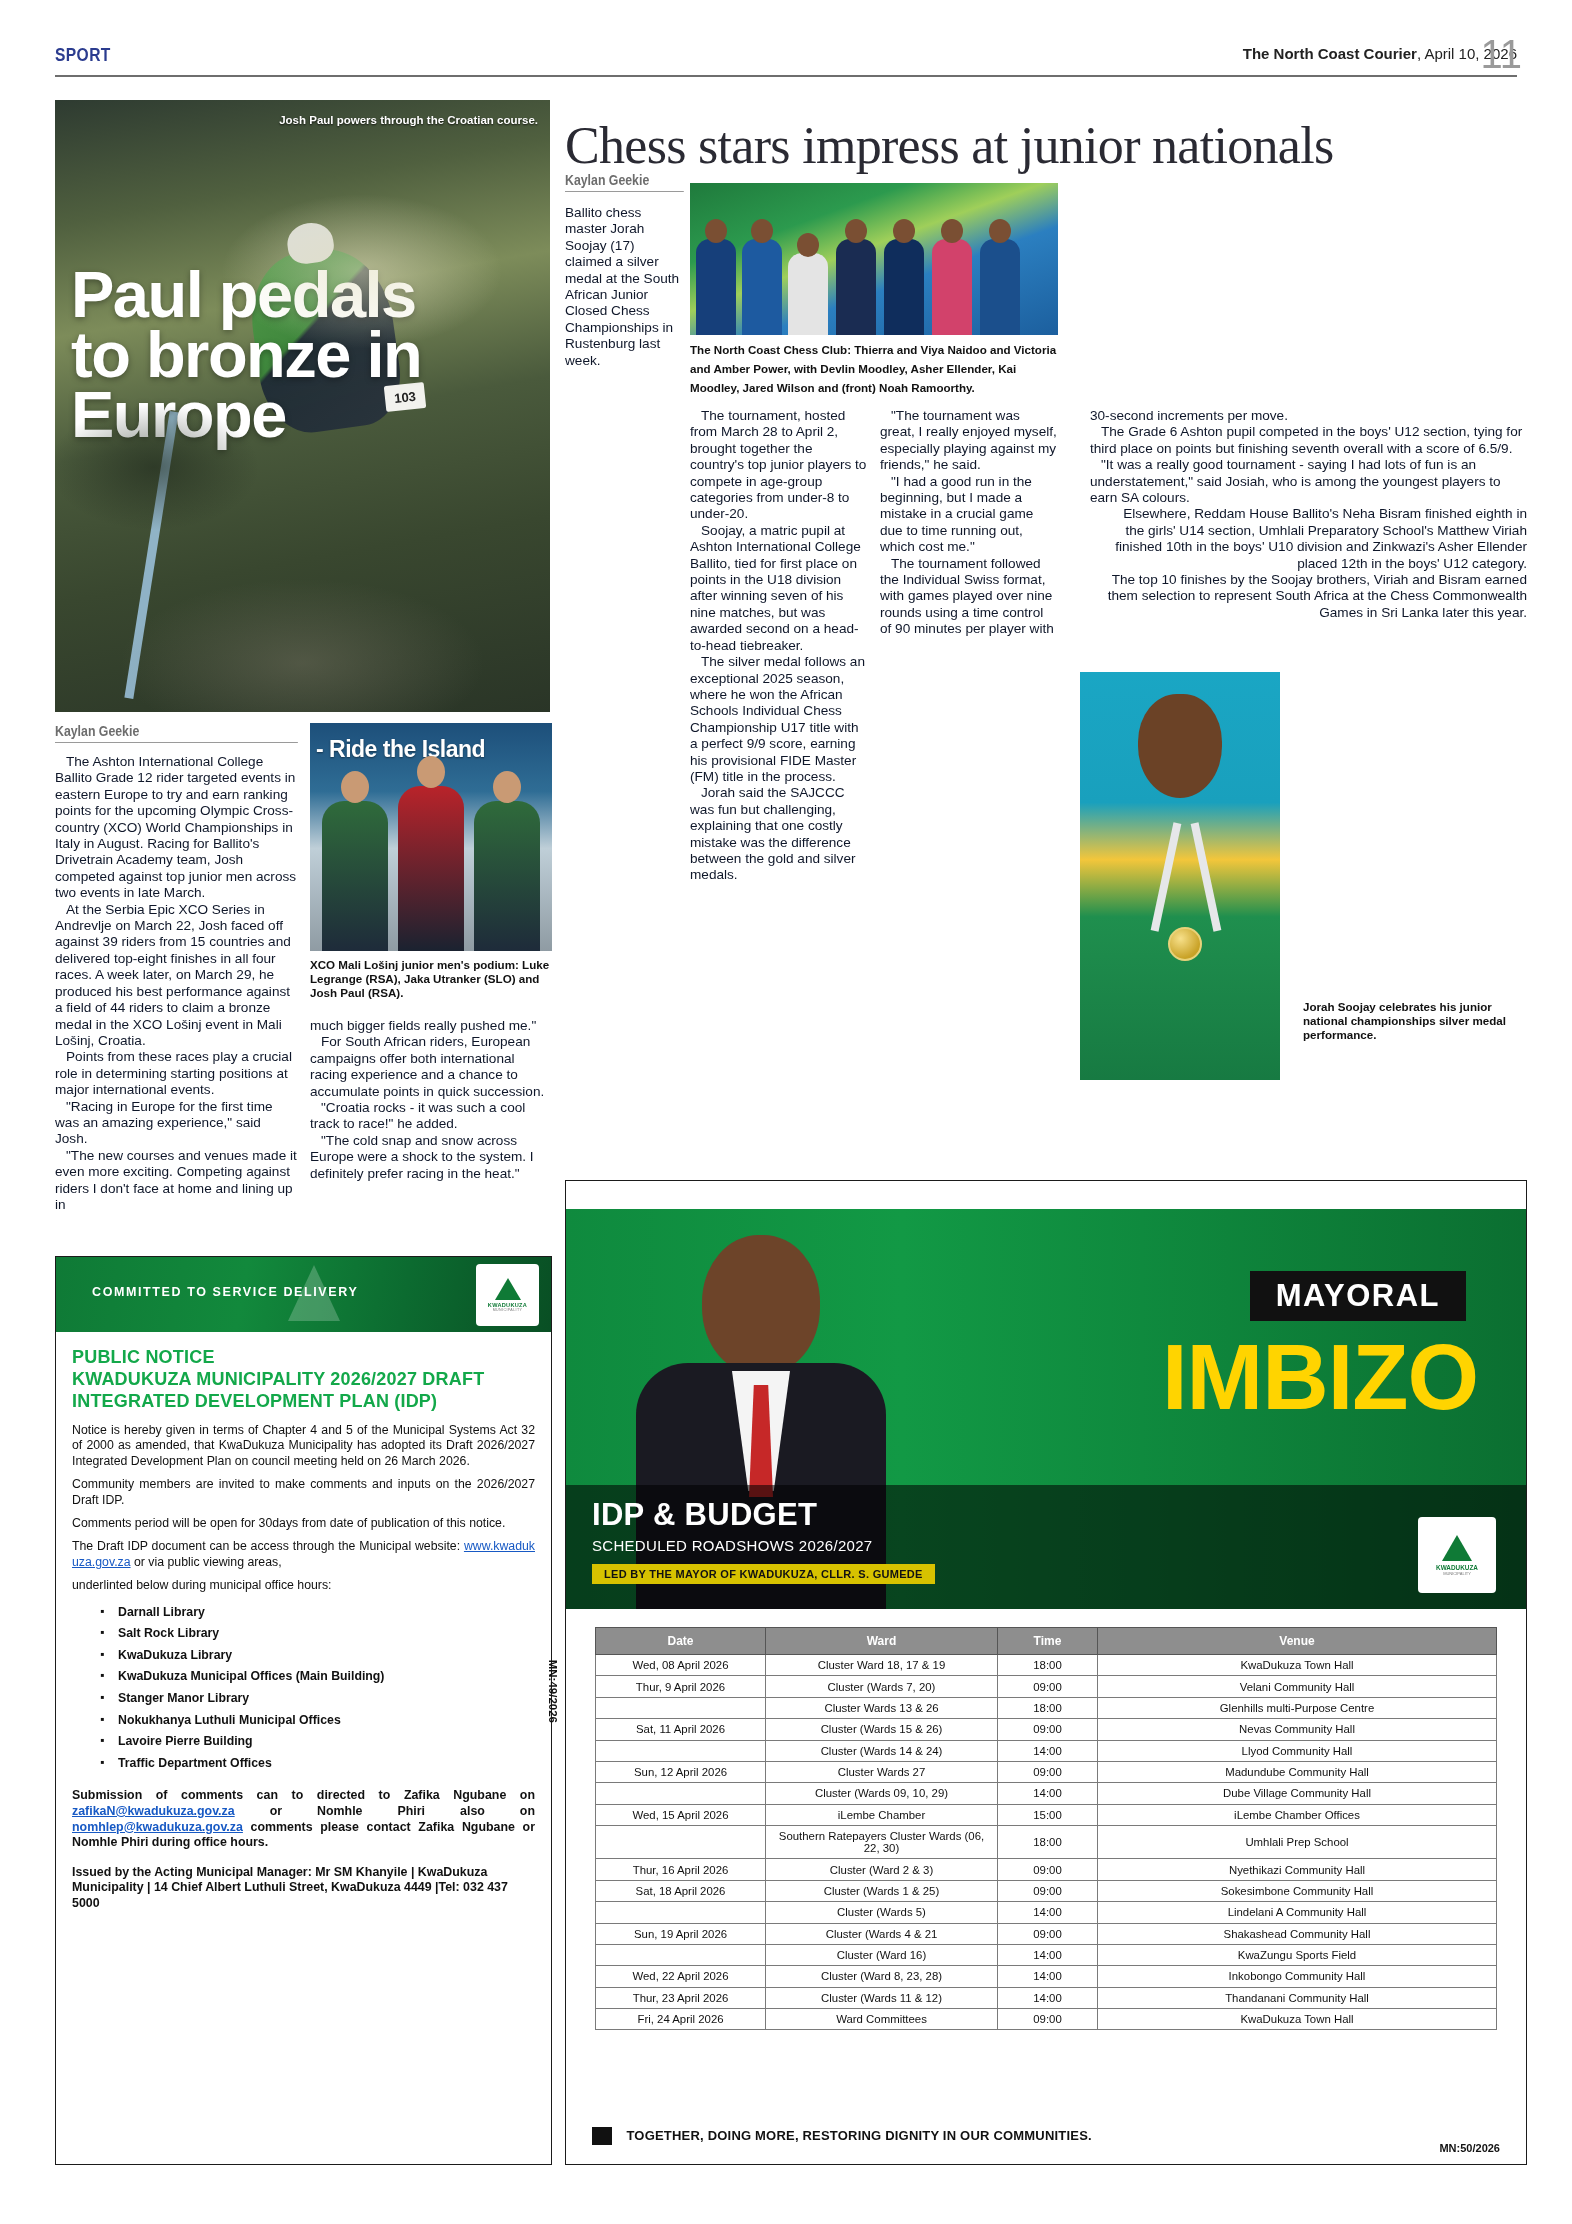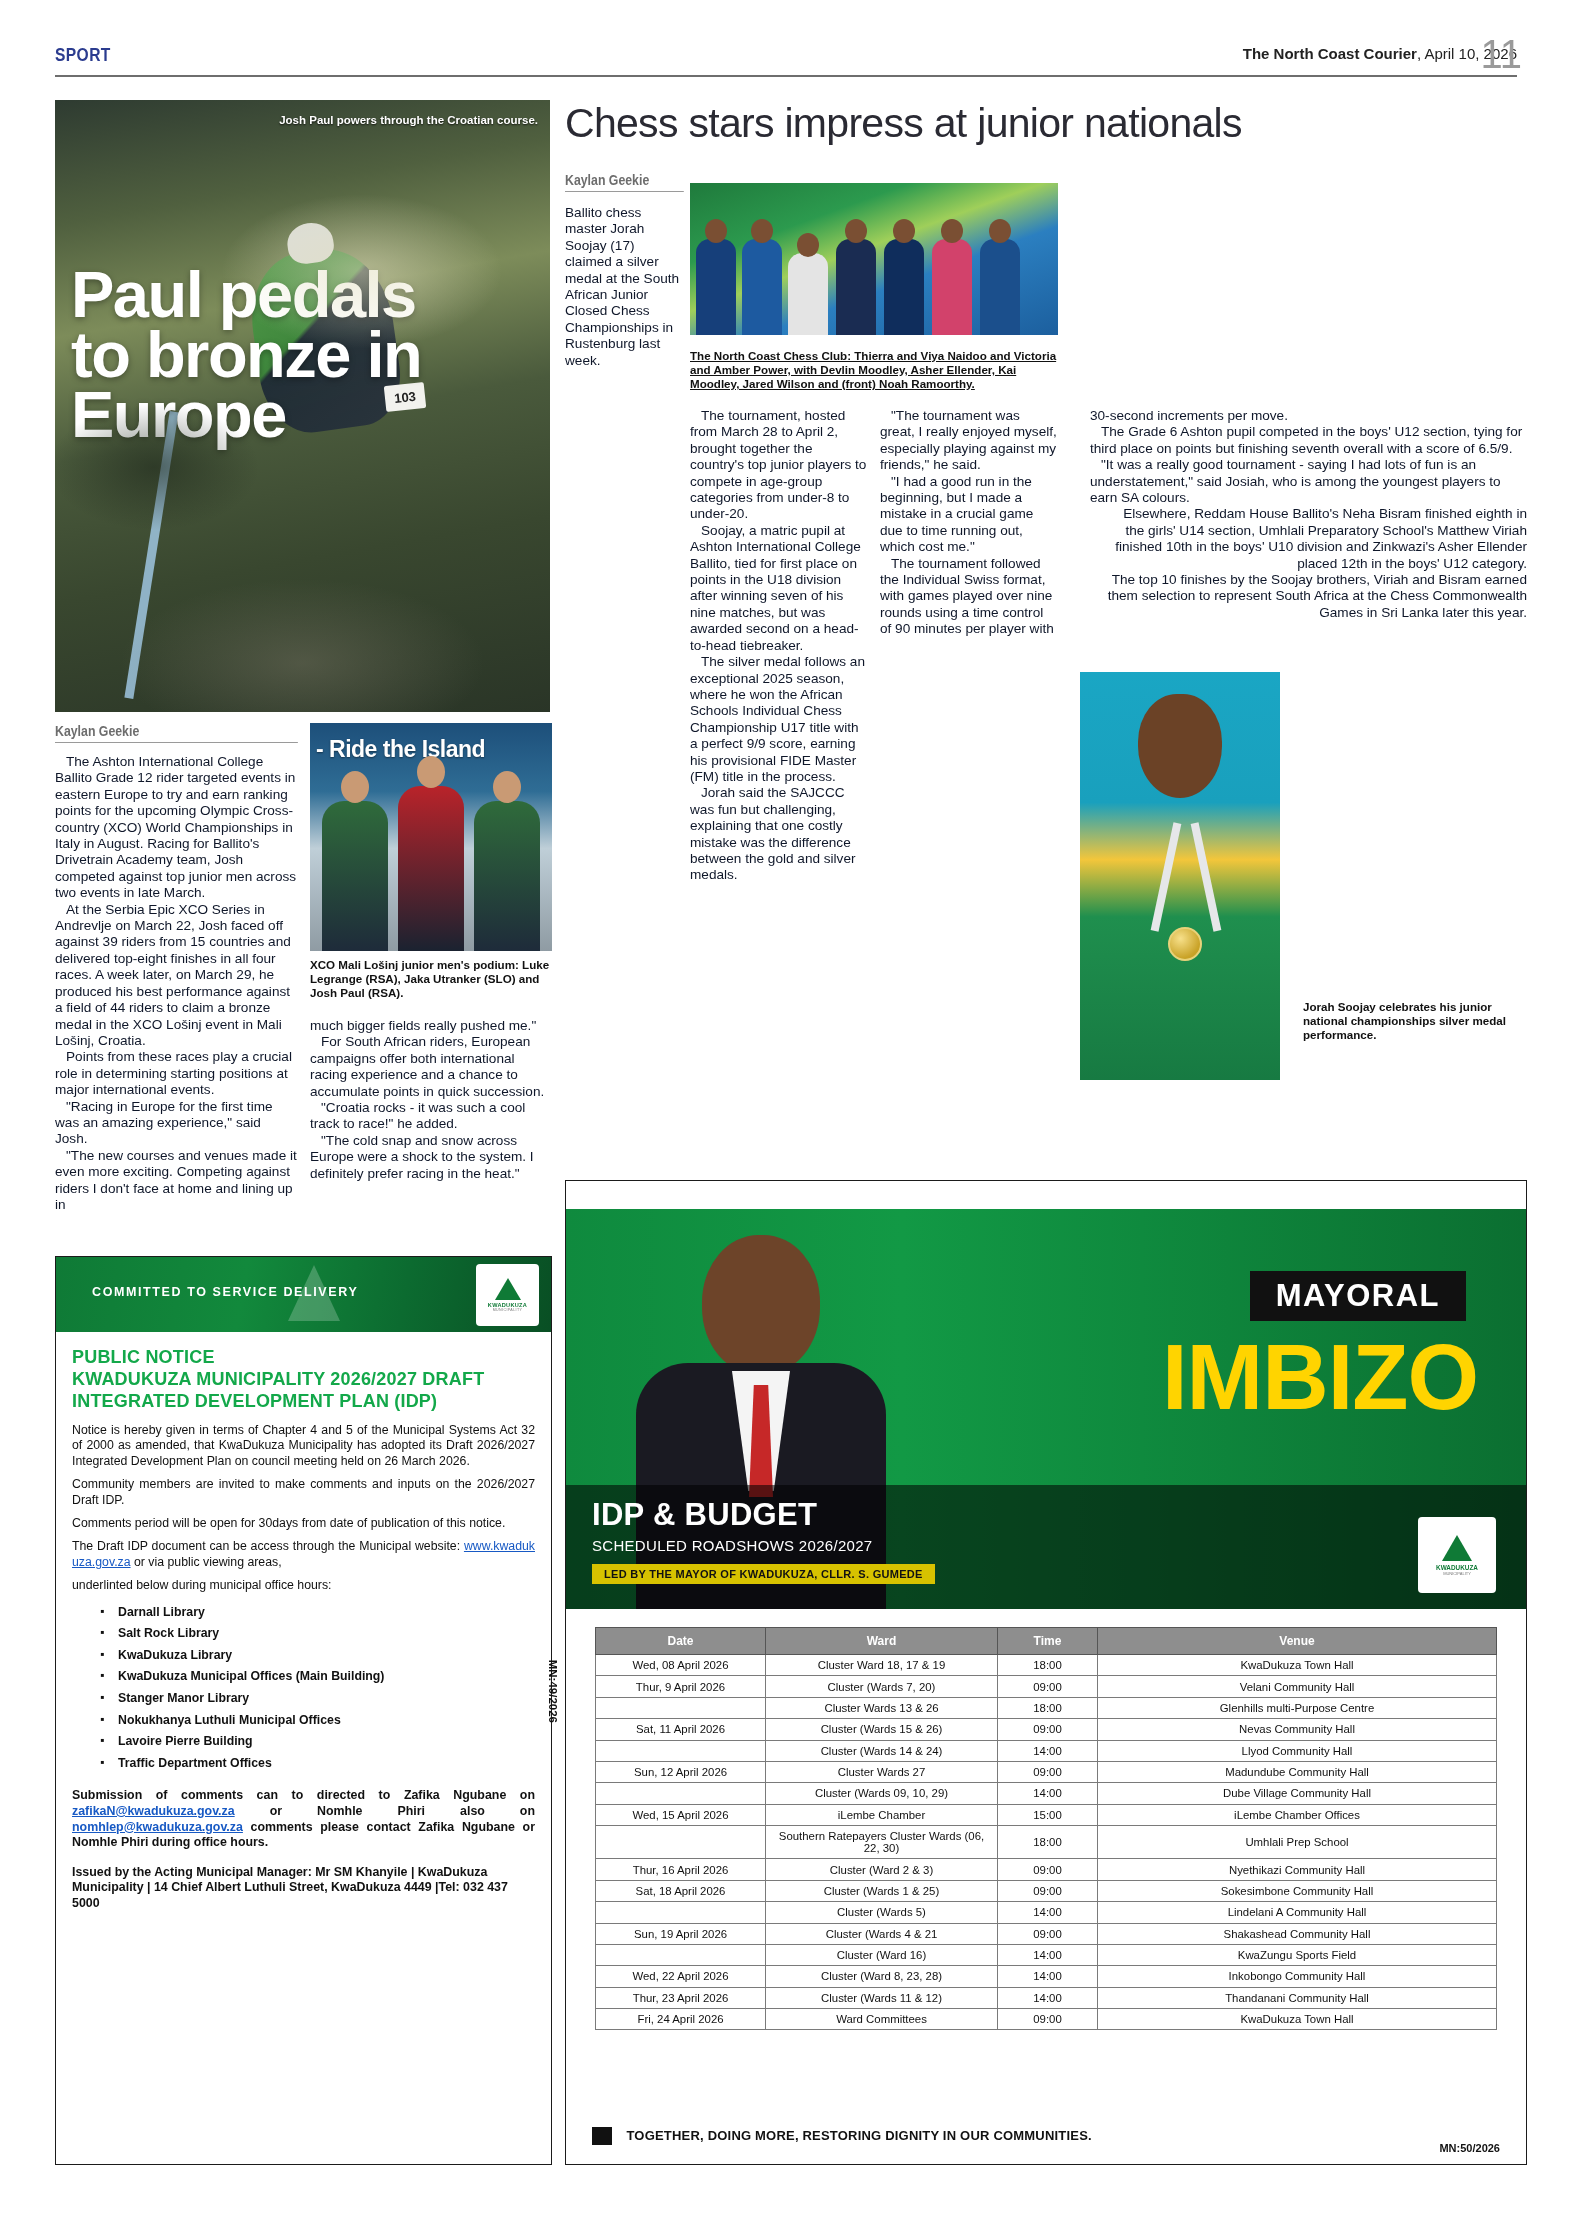--- a/index.html
+++ b/index.html
@@ -110,41 +110,41 @@
   .podium-photo .h1{ left:31px; bottom:148px; }
   .podium-photo .h2{ left:107px; bottom:163px; }
   .podium-photo .h3{ left:183px; bottom:148px; }
   .photo-caption{
     font-size:11.6px; line-height:14px; font-weight:bold; color:#111; margin-top:7px;
   }
   .col-b .cont { margin-top:18px; }
 
   
   .chess-head{
-    position:absolute; left:565px; top:100px; width:962px;
-    font-size:41px; font-weight:normal; color:#2a2a33; letter-spacing:-.7px;
-    font-family:Liberation Sans, sans-serif;
+    position:absolute; left:565px; top:116px; width:962px;
+    font-size:52px; font-weight:normal; color:#2a2a33; letter-spacing:-.7px;
+    font-family:Liberation Serif, serif;
   }
   .chess-byline{ position:absolute; left:565px; top:172px; width:118px; }
 
   .col-c{ position:absolute; left:565px; top:205px; width:118px; }
   .col-c .bodytext{ font-size:13.6px; line-height:16.4px; }
 
   .chess-photo{
     position:absolute; left:690px; top:183px; width:368px; height:152px;
     background:linear-gradient(160deg,#1f7a3c 0%,#2c9a4e 28%,#9fcf5a 45%,#2b7fc0 62%,#1c5f9e 100%);
     overflow:hidden;
   }
   .chess-photo .kid{
     position:absolute; bottom:0; width:40px; height:96px; border-radius:14px 14px 0 0;
   }
   .chess-photo .kidhead{ position:absolute; width:22px; height:24px; border-radius:50%; background:#7a4f33; }
   .chess-caption{
-    position:absolute; left:690px; top:349px; width:368px;
-    font-size:11.6px; line-height:14px; font-weight:bold; color:#111;text-decoration:underline;
+    position:absolute; left:690px; top:340px; width:368px;
+    font-size:11.6px; line-height:19px; font-weight:bold; color:#111;
   }
 
   .col-d{ position:absolute; left:690px; top:408px; width:178px; }
   .col-e{ position:absolute; left:880px; top:408px; width:178px; }
   .col-g{ position:absolute; left:1090px; top:408px; width:437px; }
 
   .jorah-photo{
     position:absolute; left:1080px; top:672px; width:200px; height:408px;
     background:linear-gradient(180deg,#1aa6c4 0%,#19a0bd 32%,#f3c63b 46%,#1f8f4e 60%,#177a42 100%);
     overflow:hidden;

